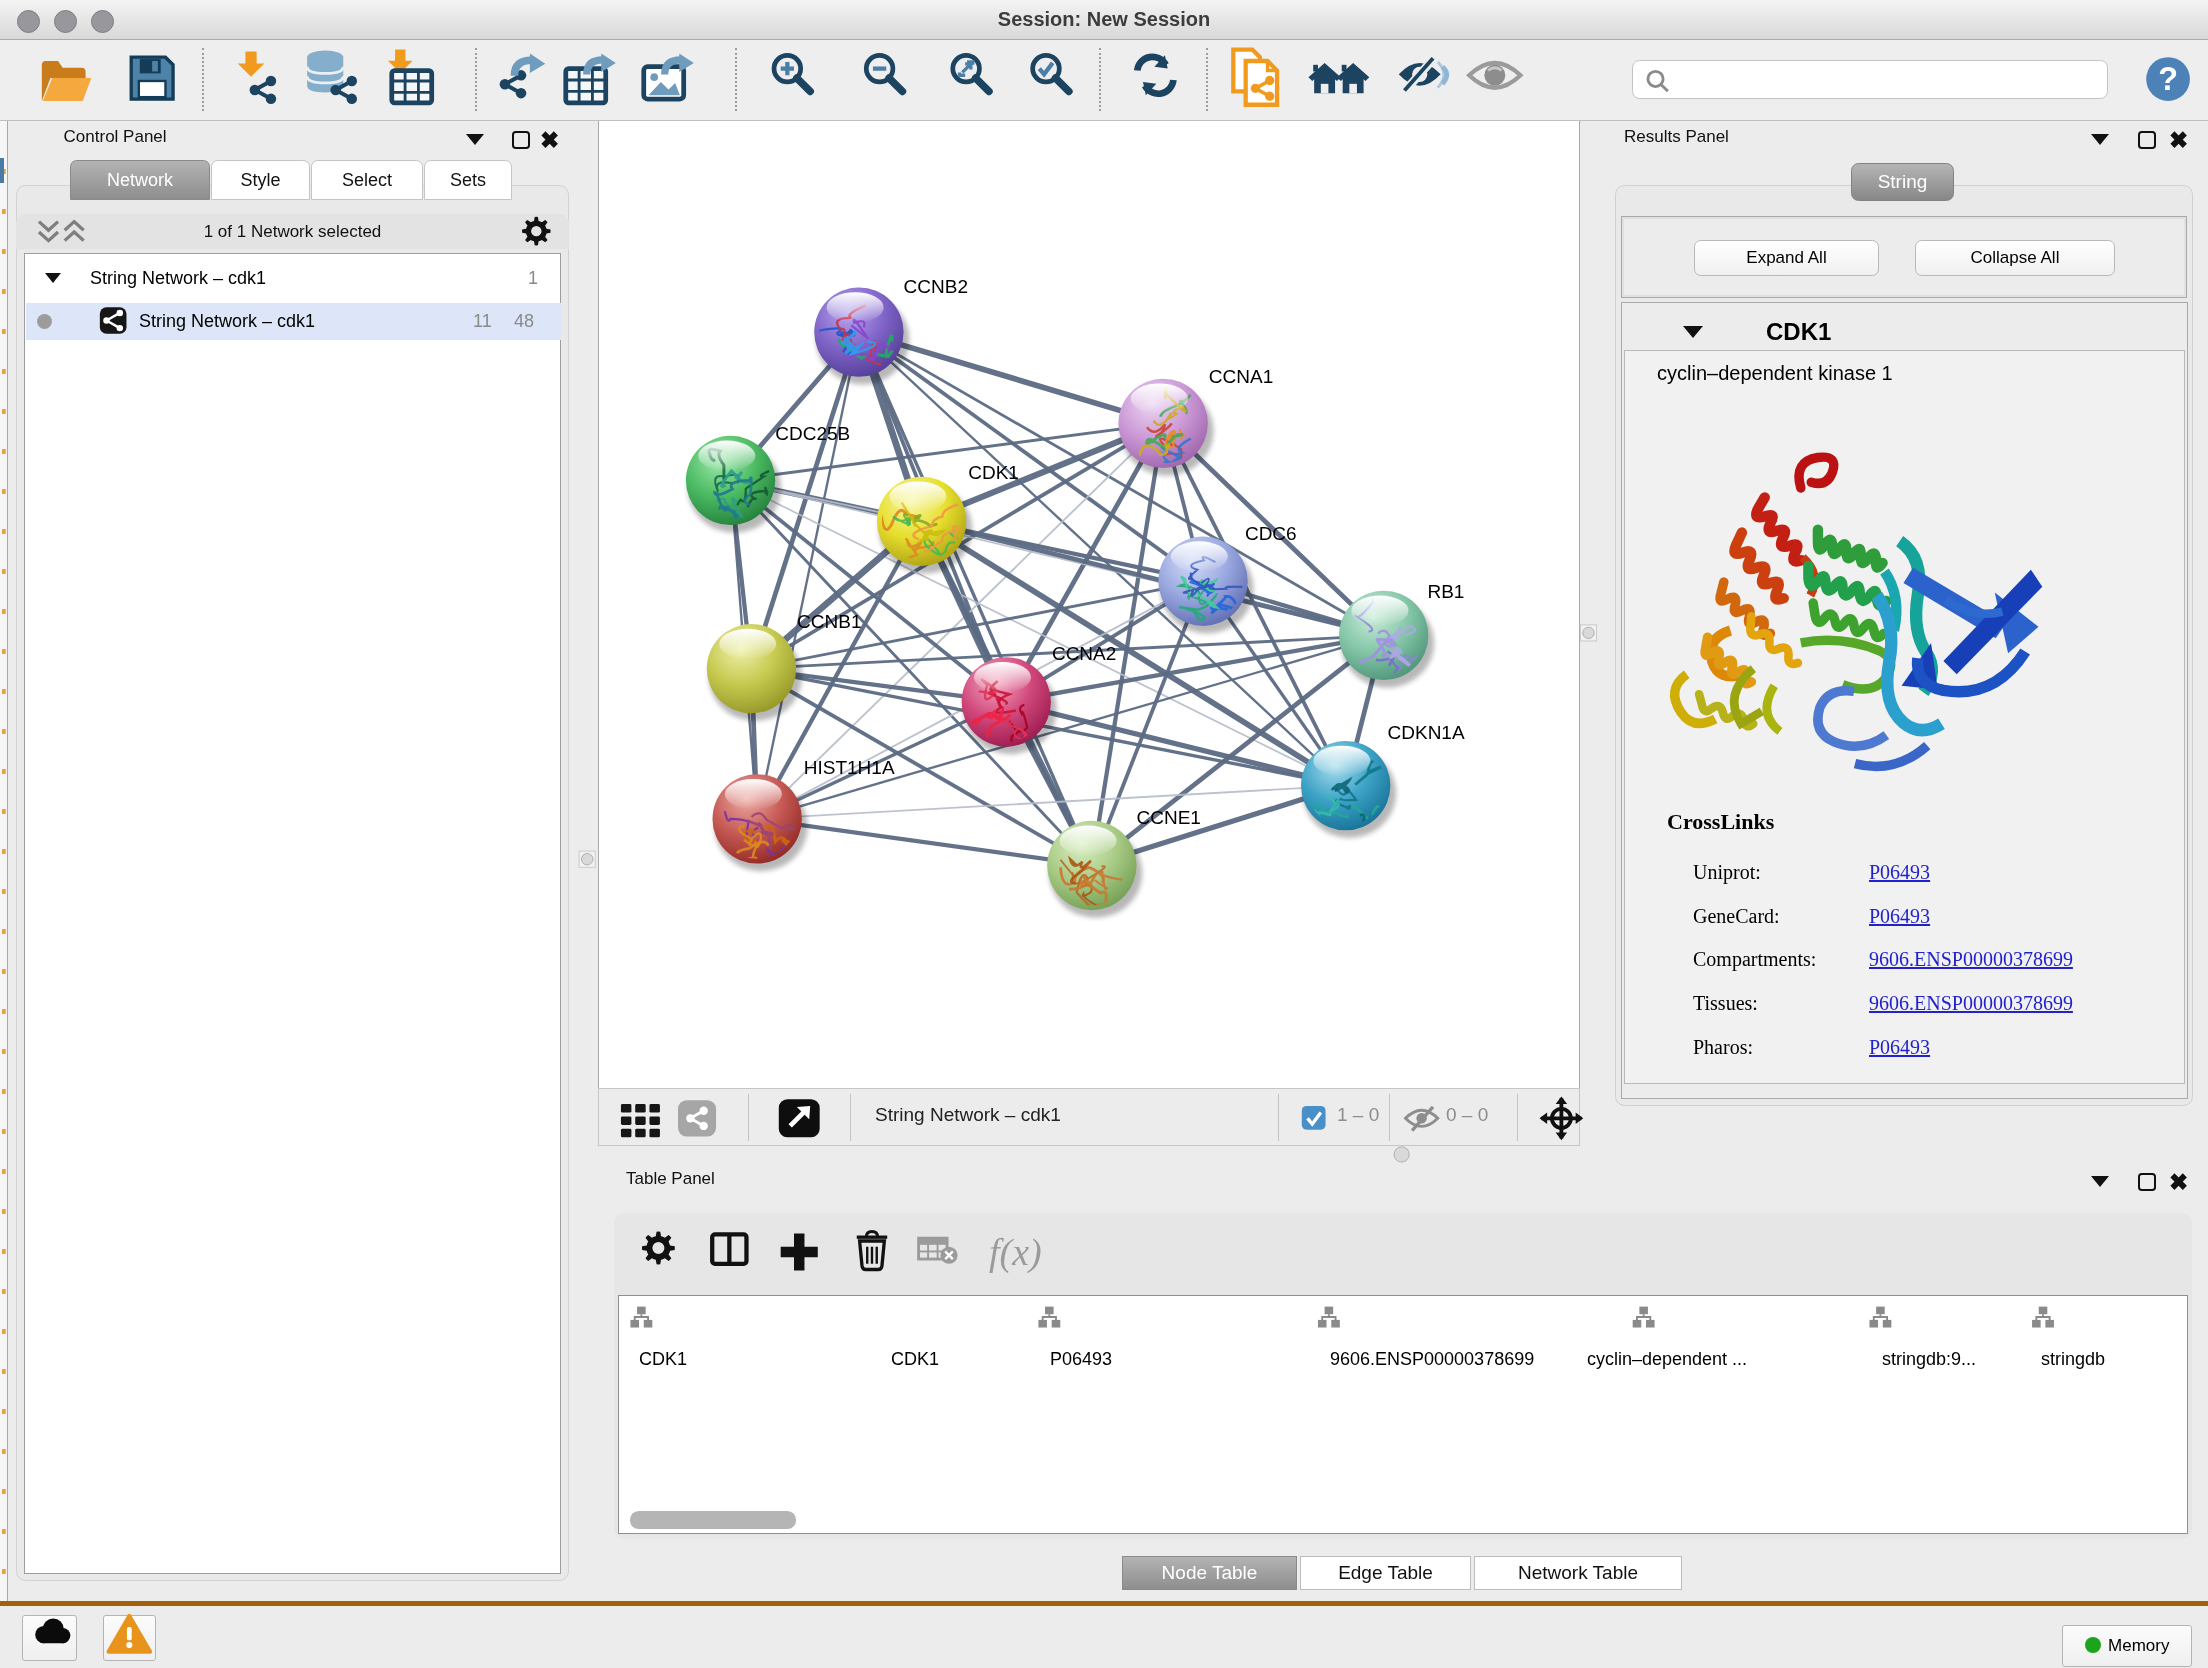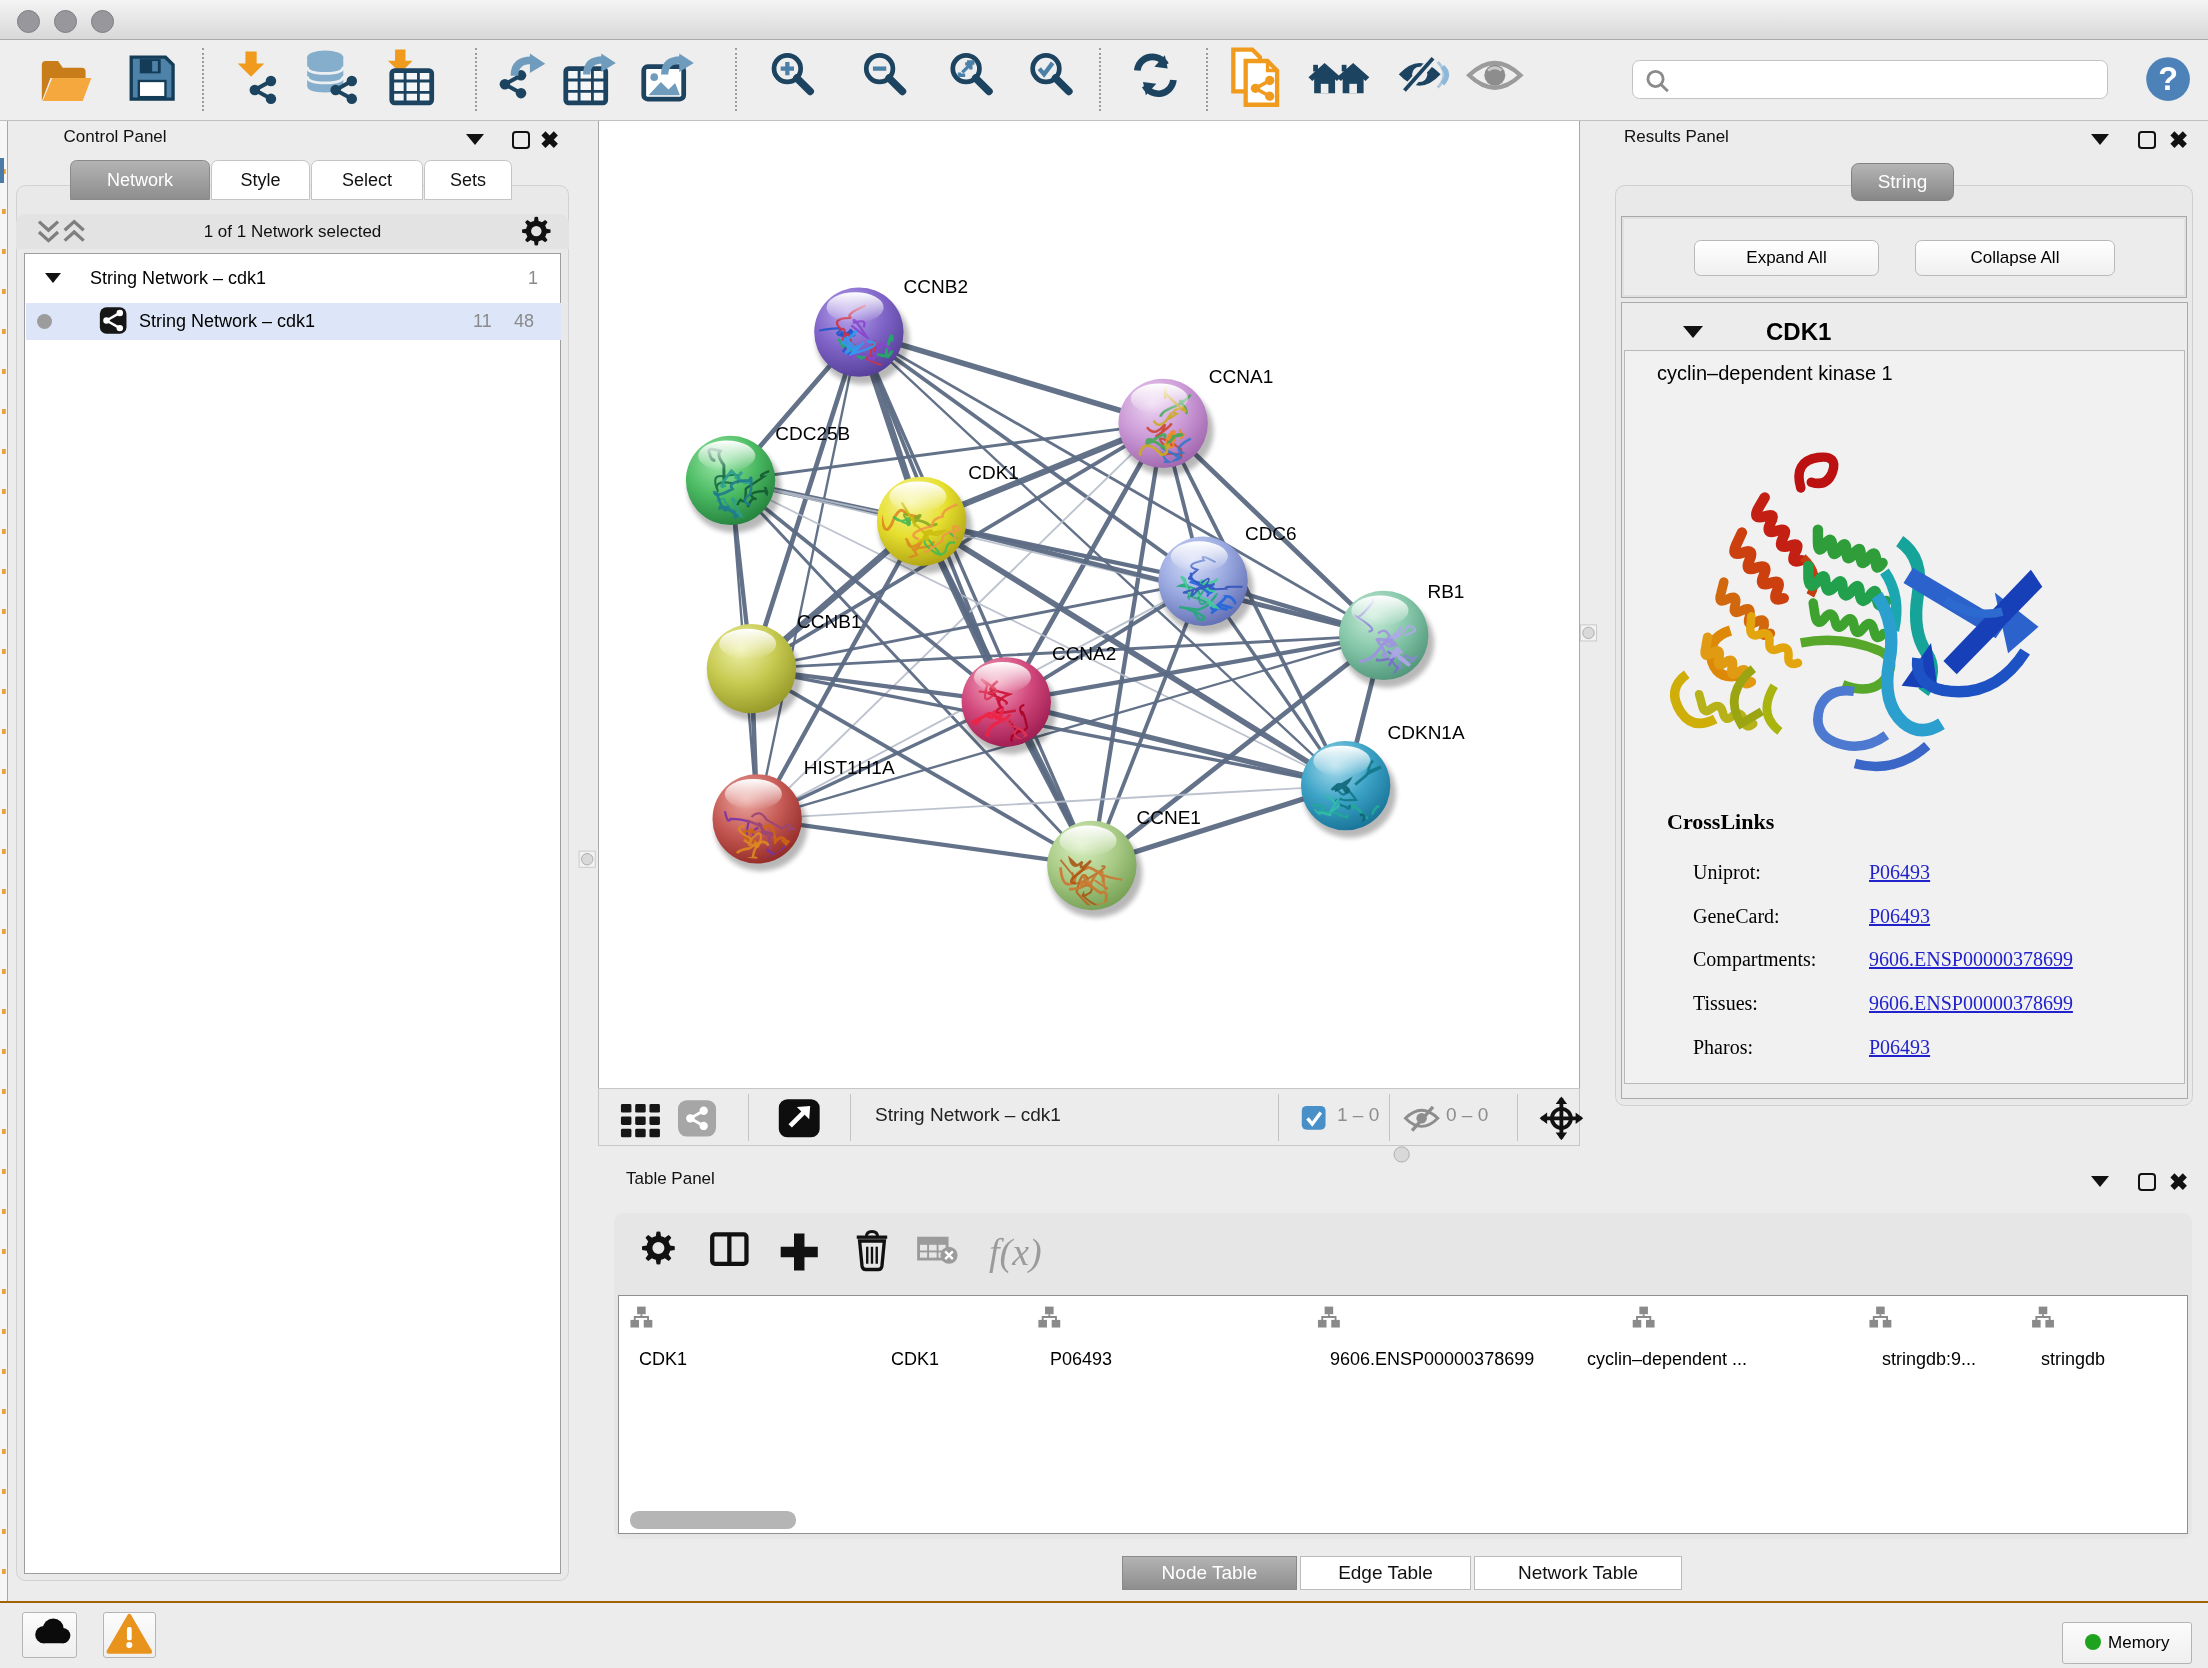--- a/index.html
+++ b/index.html
@@ -65,31 +65,32 @@
   #tp-box { left:614px; top:1213px; width:1578px; height:326px; background:#e6e6e6; border-radius:9.5px; }
   #tp-table { left:618px; top:1295px; width:1570px; height:239px; background:#fff; border:1px solid #8f8f8f; }
   #tp-header { position:absolute; left:0; top:0; width:1568px; height:45px; background:#f4f4f4;
     border-bottom:1px solid #bdbdbd; }
   .th { position:absolute; top:0; height:44px; font-size:18px; color:#000; text-align:center; line-height:44px; }
   .thsep { position:absolute; top:5.7px; height:32px; width:1px; background:#c6c6c6; }
   .td { position:absolute; top:53px; font-size:18px; color:#000; }
   .ttab { position:absolute; top:1556px; height:34px; background:#fff; border:1px solid #bcbcbc;
     font-size:19px; color:#111; text-align:center; line-height:32px; }
   
-  #statusbar { left:0; top:1601px; width:2208px; height:68px; background:#ececec; border-top:2px solid #a16207; }
+  #statusbar { left:0; top:1601px; width:2208px; height:68px; background:#ececec; border-top:5px solid #a16207; }
   .sbtn { position:absolute; top:8.6px; height:46px; background:linear-gradient(#fcfcfc,#efefef);
     border:1px solid #b4b4b4; border-radius:2.9px; }
 </style>
 </head>
 <body>
 
 <div id="titlebar" class="abs">
   <div class="tl" style="left:17px;"></div>
   <div class="tl" style="left:54px;"></div>
   <div class="tl" style="left:91px;"></div>
+  <div id="title">Session: New Session</div>
 </div>
 
 <div id="toolbar" class="abs">
   <svg class="abs" style="left:0;top:0;" width="2208" height="81" viewBox="0 0 2322 85">
       <g transform="translate(44,18)">
         <path d="M0 46 V8 Q0 4 4 4 H17 L22 11 H42 Q46 11 46 15 V22 H9 Z" fill="#c87d1a"></path>
         <path d="M1 46 L11 22 H52 L43 46 Z" fill="#f5a83d"></path>
       </g>
       <g transform="translate(136,16)">
         <path d="M2 2 H38 L46 10 V46 H2 Z" fill="#4d83a8" stroke="#143c56" stroke-width="3.5"></path>

